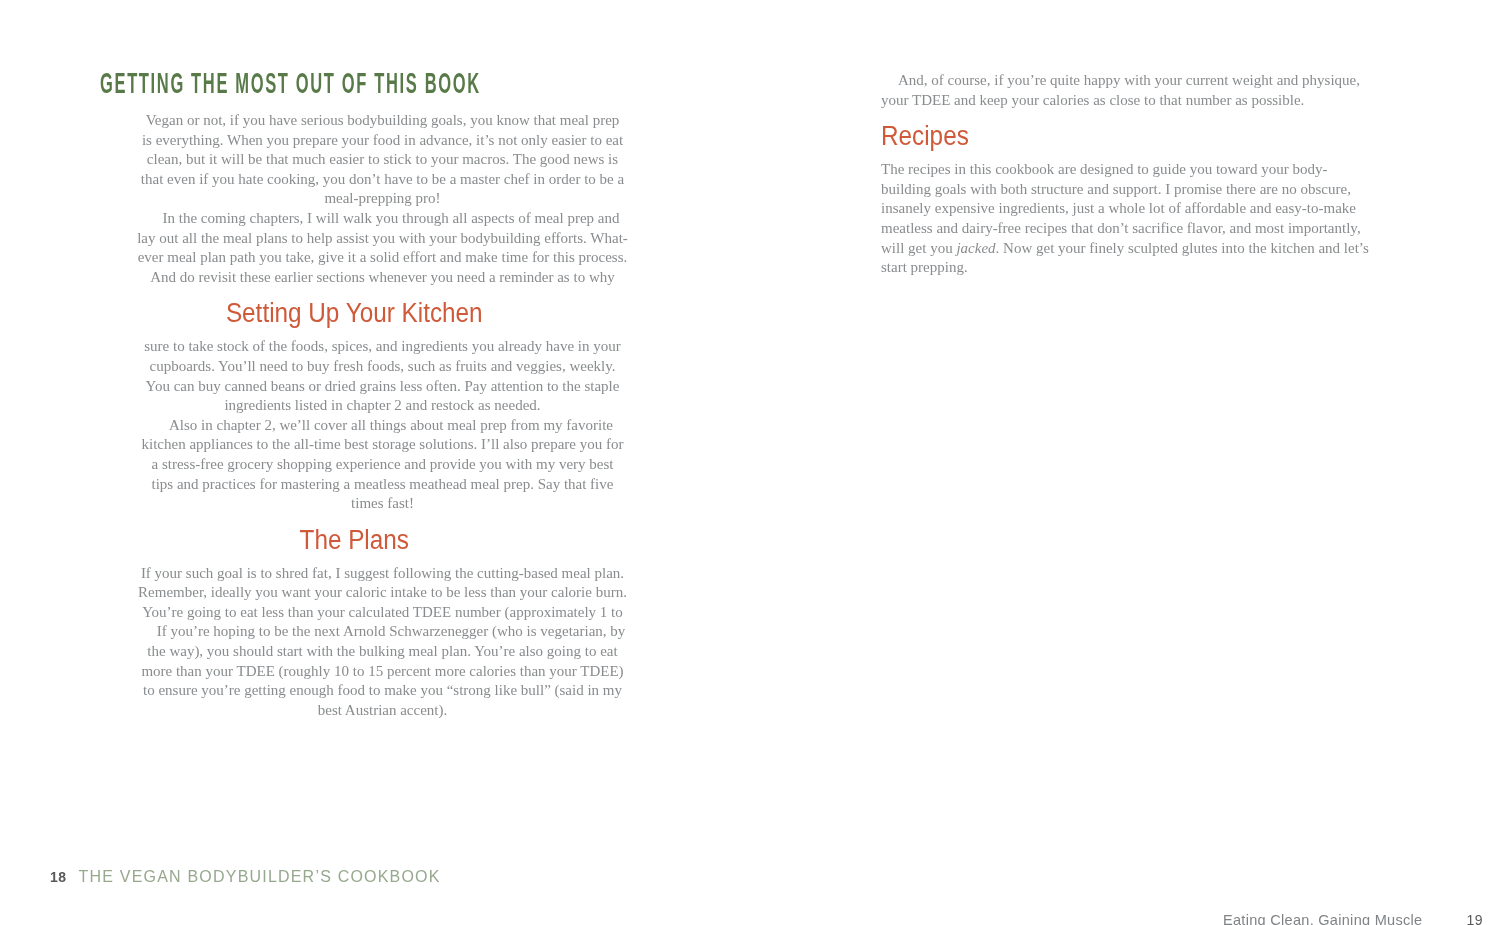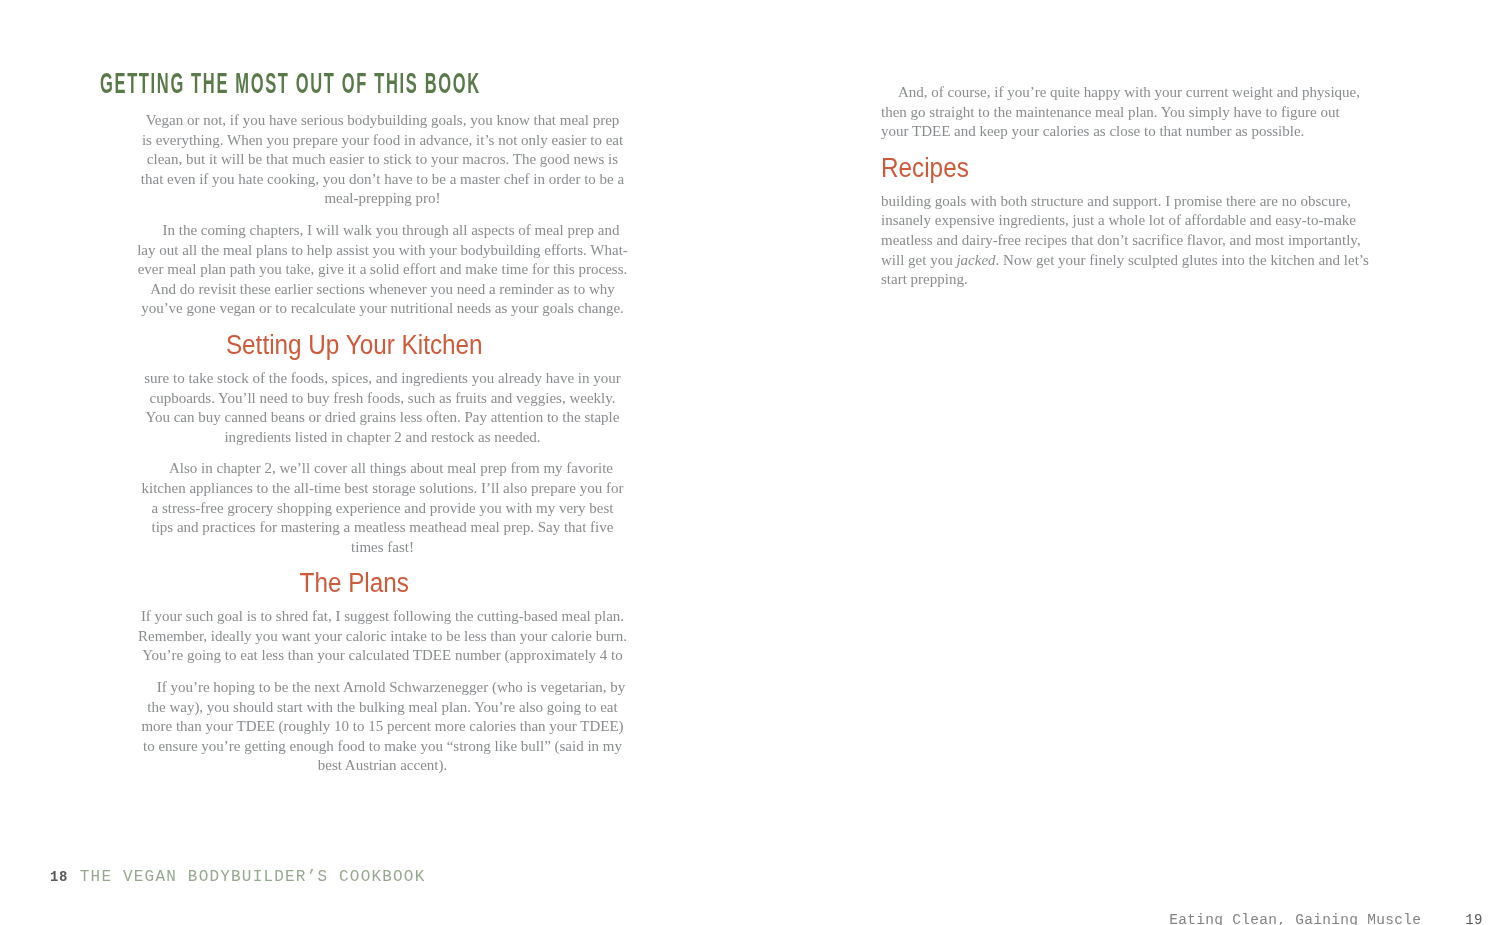--- a/index.html
+++ b/index.html
@@ -53,29 +53,29 @@
     transform-origin: left center;
     margin: 13px 0 10px 0;
   }
   .para {
     font-size: 15px;
     line-height: 19.6px;
     color: var(--body-gray);
     margin: 0;
   }
   .para .line { display: block; white-space: pre; }
-  .para.indent .line:first-child { text-indent: 17px; margin-top: 12px; }
+  .para.indent .line:first-child { text-indent: 17px; }
   .para em { font-style: italic; }
 
   .footer {
     position: absolute;
     top: 868px;
     display: flex;
     align-items: baseline;
-    font-family: Liberation Mono, monospace;
+    font-family: Liberation Sans, sans-serif;
   }
   .footer-left { left: 50px; gap: 12px; }
   .footer-right { right: 17px; gap: 44px; }
   .page-num {
     font-size: 14px;
     font-weight: 700;
     color: var(--footer-dark);
     letter-spacing: 0.5px;
   }
   .book-title {
@@ -104,59 +104,58 @@
         <span class="line">is everything. When you prepare your food in advance, it’s not only easier to eat</span>
         <span class="line">clean, but it will be that much easier to stick to your macros. The good news is</span>
         <span class="line">that even if you hate cooking, you don’t have to be a master chef in order to be a</span>
         <span class="line">meal-prepping pro!</span>
       </p>
       <p class="para indent">
         <span class="line">In the coming chapters, I will walk you through all aspects of meal prep and</span>
         <span class="line">lay out all the meal plans to help assist you with your bodybuilding efforts. What-</span>
         <span class="line">ever meal plan path you take, give it a solid effort and make time for this process.</span>
         <span class="line">And do revisit these earlier sections whenever you need a reminder as to why</span>
-        <span class="line">you’ve gone vegan or to recalculate your nutritional needs as your goals change.</span>
       </p>
       <h2 class="section-heading">Setting Up Your Kitchen</h2>
       <p class="para">
         <span class="line">sure to take stock of the foods, spices, and ingredients you already have in your</span>
         <span class="line">cupboards. You’ll need to buy fresh foods, such as fruits and veggies, weekly.</span>
         <span class="line">You can buy canned beans or dried grains less often. Pay attention to the staple</span>
         <span class="line">ingredients listed in chapter 2 and restock as needed.</span>
       </p>
       <p class="para indent">
         <span class="line">Also in chapter 2, we’ll cover all things about meal prep from my favorite</span>
         <span class="line">kitchen appliances to the all-time best storage solutions. I’ll also prepare you for</span>
         <span class="line">a stress-free grocery shopping experience and provide you with my very best</span>
         <span class="line">tips and practices for mastering a meatless meathead meal prep. Say that five</span>
         <span class="line">times fast!</span>
       </p>
       <h2 class="section-heading">The Plans</h2>
       <p class="para">
         <span class="line">If your such goal is to shred fat, I suggest following the cutting-based meal plan.</span>
         <span class="line">Remember, ideally you want your caloric intake to be less than your calorie burn.</span>
-        <span class="line">You’re going to eat less than your calculated TDEE number (approximately 4 to</span>
+        <span class="line">You’re going to eat less than your calculated TDEE number (approximately 1 to</span>
       </p>
       <p class="para indent">
         <span class="line">If you’re hoping to be the next Arnold Schwarzenegger (who is vegetarian, by</span>
         <span class="line">the way), you should start with the bulking meal plan. You’re also going to eat</span>
         <span class="line">more than your TDEE (roughly 10 to 15 percent more calories than your TDEE)</span>
         <span class="line">to ensure you’re getting enough food to make you “strong like bull” (said in my</span>
         <span class="line">best Austrian accent).</span>
       </p>
     </div>
 
   <div class="page-content right" id="right-col">
       <p class="para indent">
         <span class="line">And, of course, if you’re quite happy with your current weight and physique,</span>
-        <span class="line">then go straight to the maintenance meal plan. You simply have to figure out</span>
         <span class="line">your TDEE and keep your calories as close to that number as possible.</span>
       </p>
       <h2 class="section-heading">Recipes</h2>
       <p class="para">
+        <span class="line">The recipes in this cookbook are designed to guide you toward your body-</span>
         <span class="line">building goals with both structure and support. I promise there are no obscure,</span>
         <span class="line">insanely expensive ingredients, just a whole lot of affordable and easy-to-make</span>
         <span class="line">meatless and dairy-free recipes that don’t sacrifice flavor, and most importantly,</span>
         <span class="line"><span>will get you </span><em>jacked</em><span>. Now get your finely sculpted glutes into the kitchen and let’s</span></span>
         <span class="line">start prepping.</span>
       </p>
     </div>
 
   <div class="footer footer-left">
     <span class="page-num">18</span>

